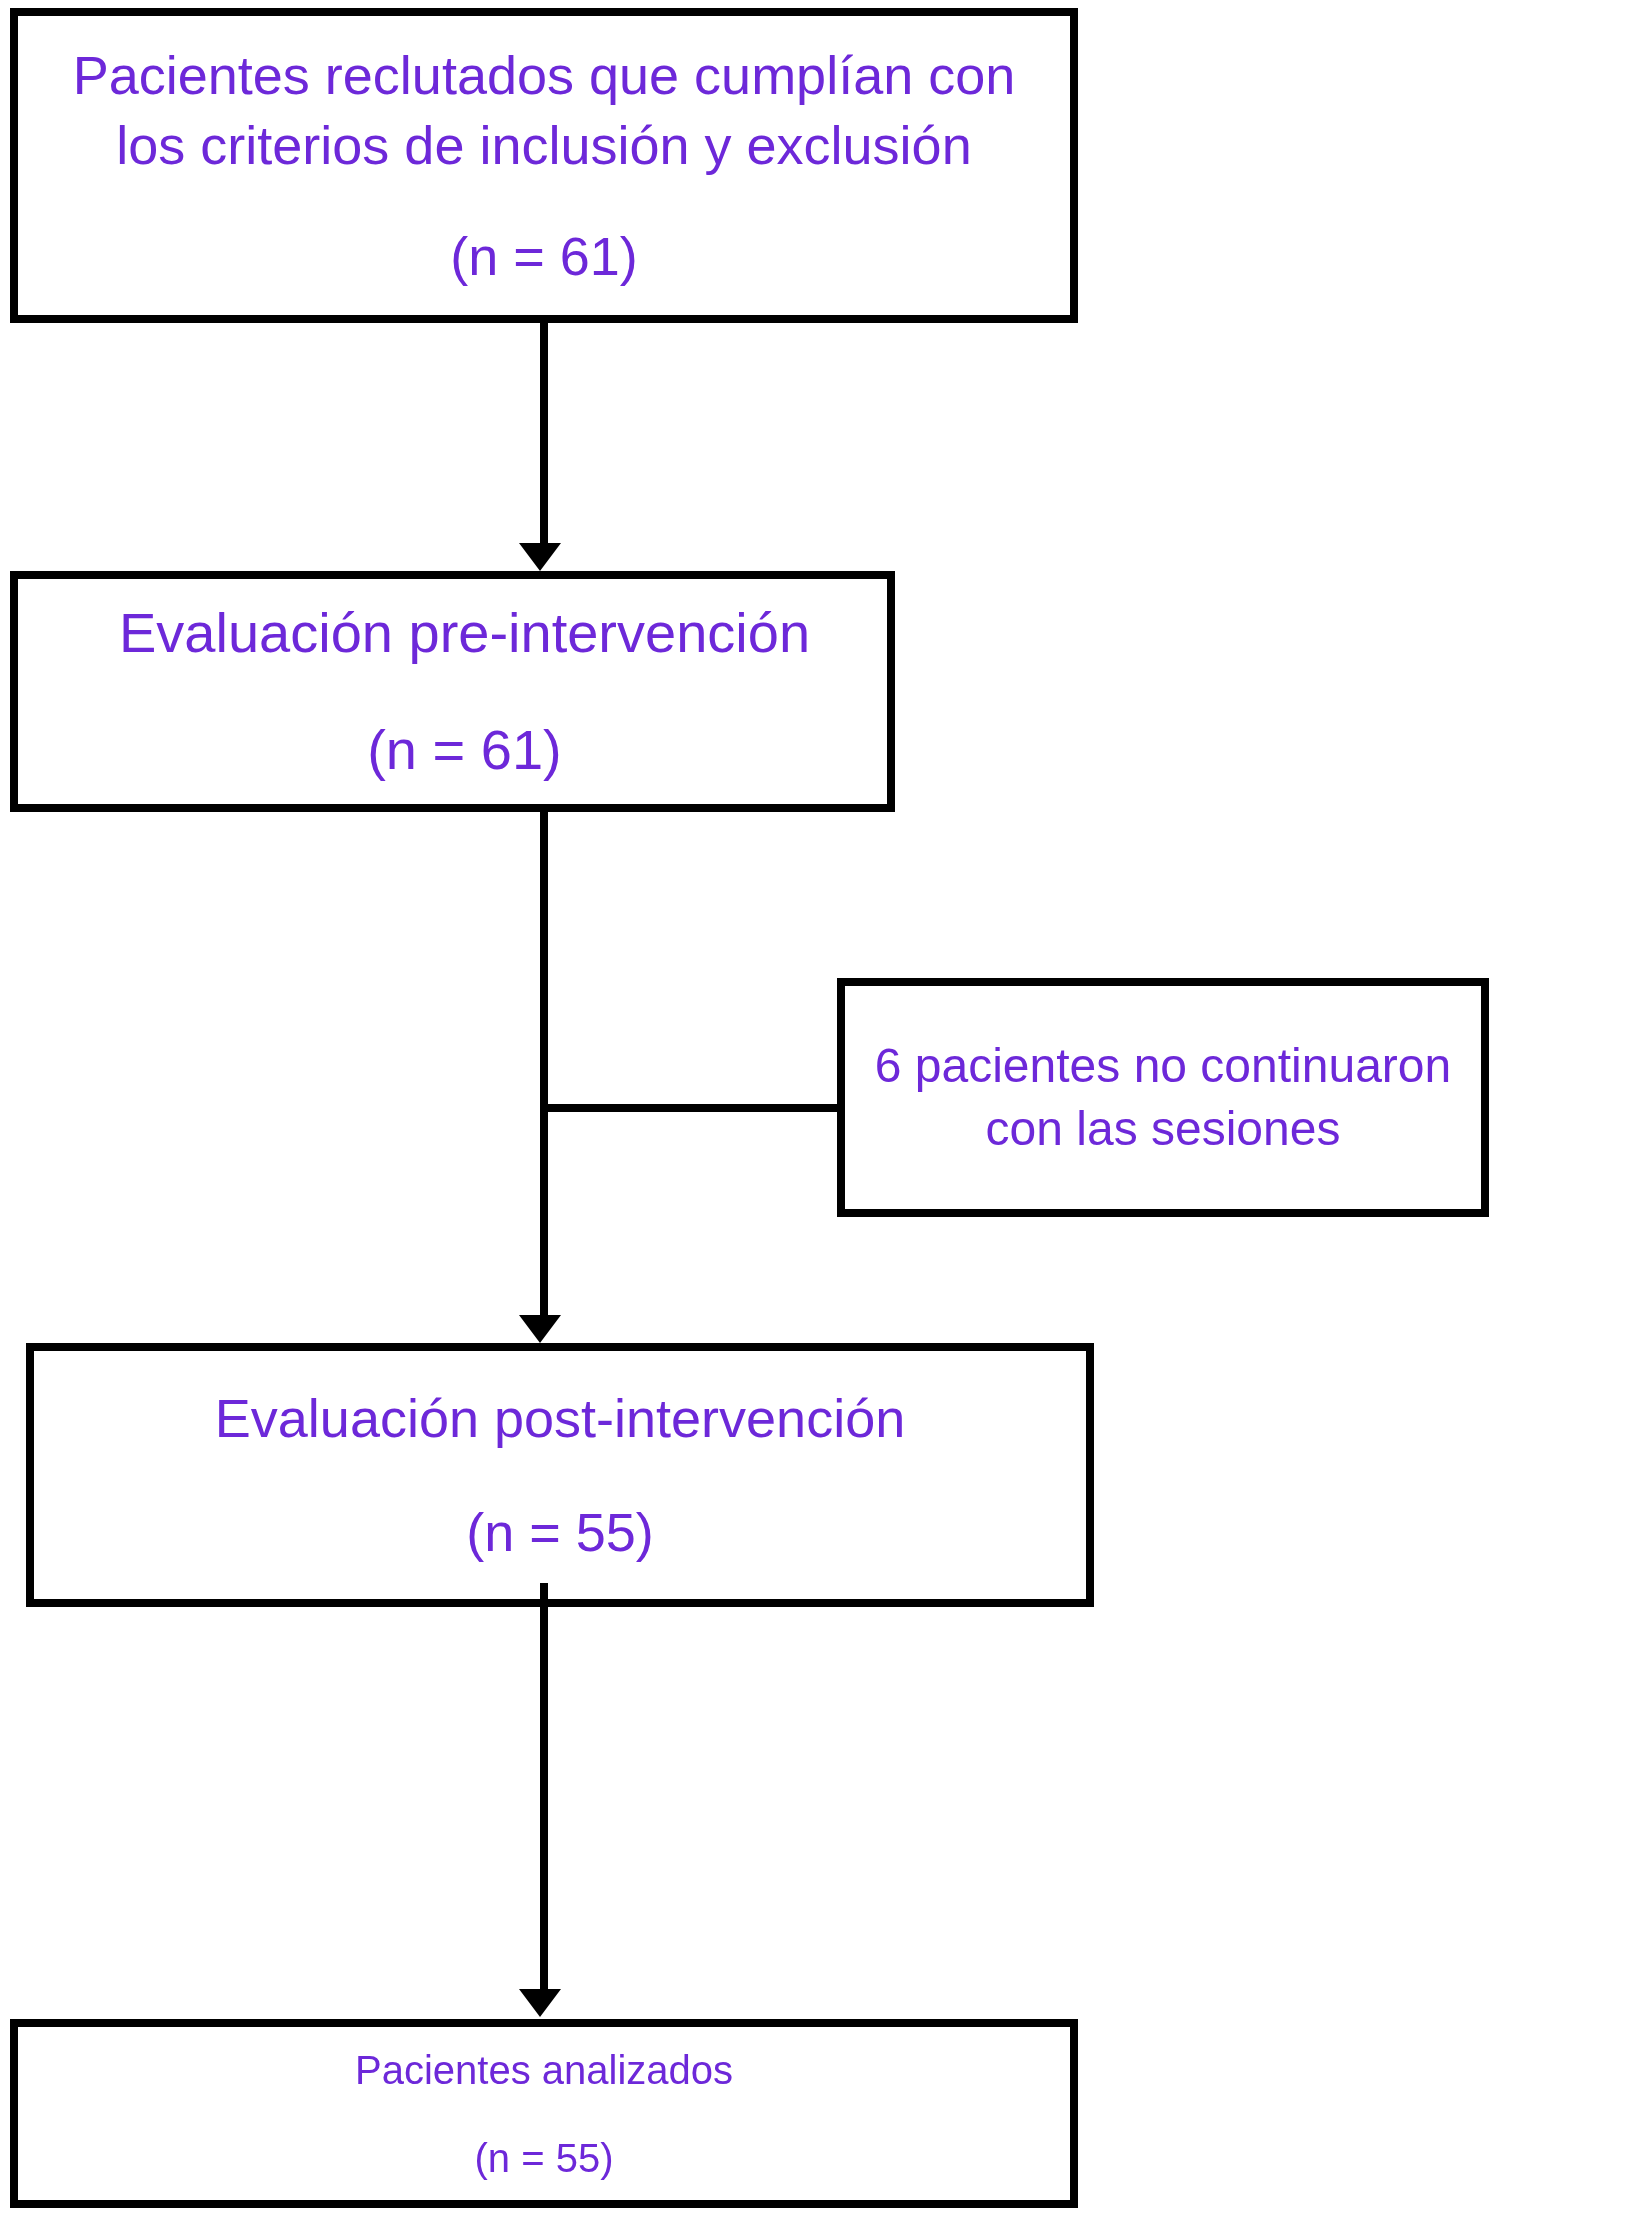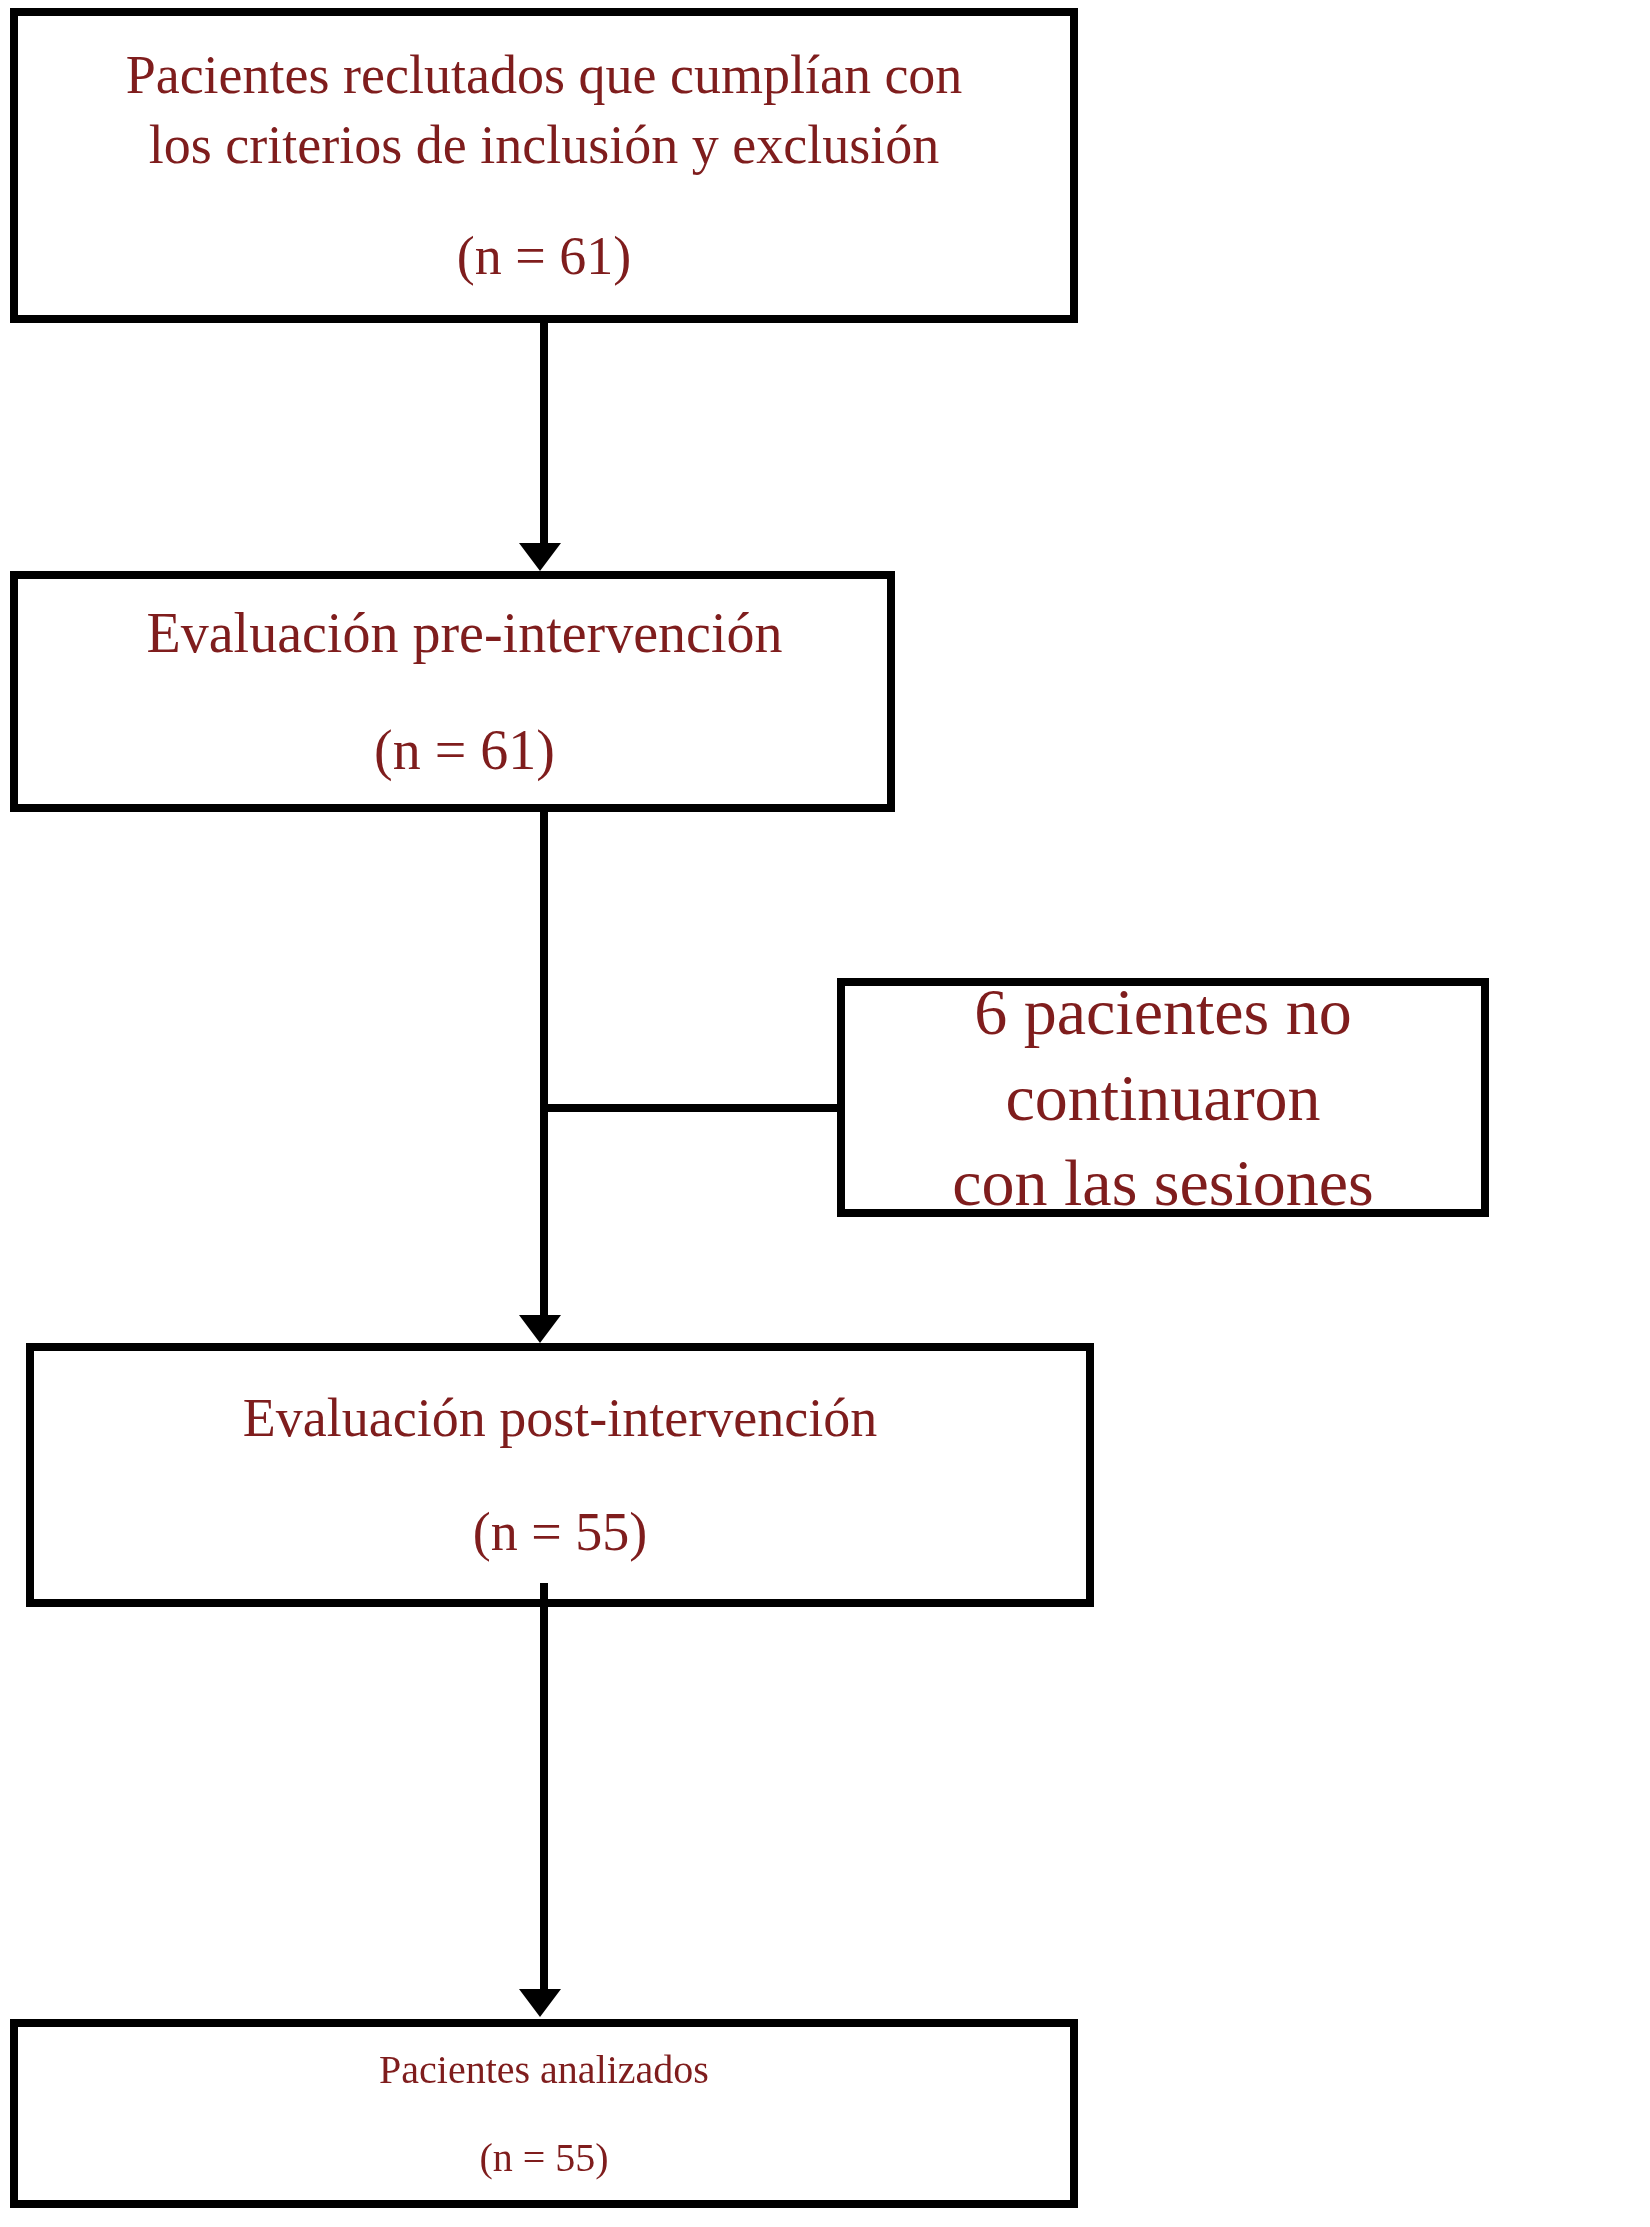--- a/index.html
+++ b/index.html
@@ -6,22 +6,22 @@
   html, body {
     margin: 0;
     padding: 0;
     background: #ffffff;
   }
   #canvas {
     position: relative;
     width: 1650px;
     height: 2227px;
     background: #ffffff;
-    font-family: Liberation Serif, serif;
-    color: #7f1d1d;
+    font-family: Liberation Sans, sans-serif;
+    color: #6d28d9;
     overflow: hidden;
     border-radius: 27px;
   }
 
   
   .flow-box {
     position: absolute;
     box-sizing: border-box;
     border: 8px solid #000000;
     background: #ffffff;
@@ -54,21 +54,21 @@
     left: 10px;  top: 571px;
     width: 885px; height: 241px;
     font-size: 56px;
     padding-left: 24px;
   }
   #box-pre .box-count  { margin-top: 44px; }
 
   #box-dropout {
     left: 837px; top: 978px;
     width: 652px; height: 239px;
-    font-size: 66px;
+    font-size: 48px;
   }
   #box-dropout .box-line { padding: 0 22px; }
 
   #box-post {
     left: 26px;  top: 1343px;
     width: 1068px; height: 264px;
     font-size: 54px;
   }
   #box-post .box-count { margin-top: 44px; }
 

